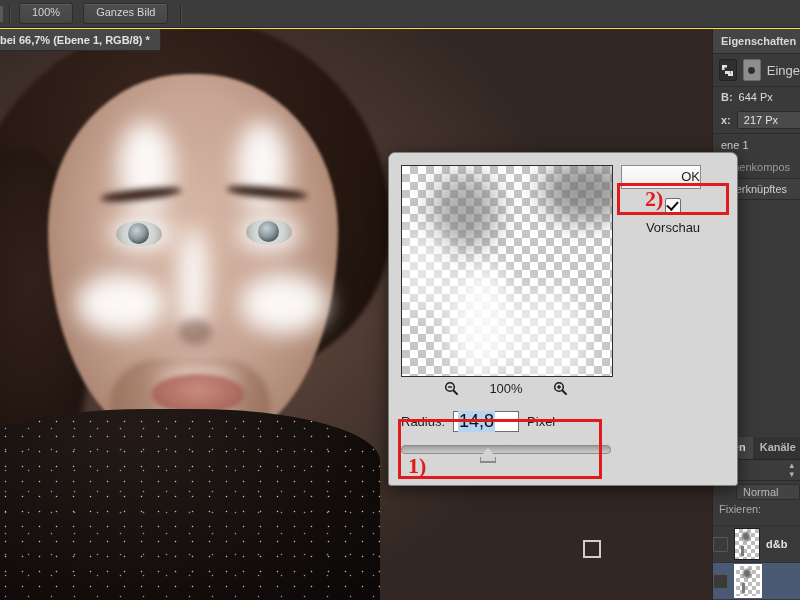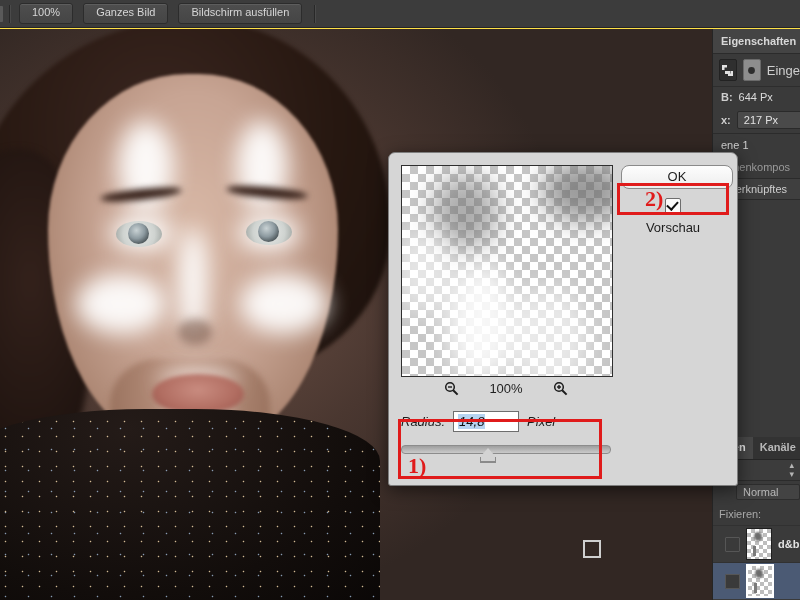--- a/index.html
+++ b/index.html
@@ -314,40 +314,40 @@
     background: #434343;
     border: 1px solid #2d2d2d;
     border-radius: 2px;
     padding: 1px 6px;
     width: 68px;
     box-sizing: border-box;
     margin-left: 15px;
   }
   .lock-row {
     height: 22px;
-    display: flex; align-items: center;
+    display: flex; align-items: flex-start;
     padding-left: 6px;
     gap: 21px;
     color: #a8a8a8;
     font-size: 11px;
     white-space: nowrap;
   }
   .checker-mini {
     width: 12px; height: 12px;
     background-image:
       linear-gradient(45deg, #8f8f8f 25%, transparent 25%, transparent 75%, #8f8f8f 75%),
       linear-gradient(45deg, #8f8f8f 25%, #cfcfcf 25%, #cfcfcf 75%, #8f8f8f 75%);
     background-size: 6px 6px;
     background-position: 0 0, 3px 3px;
   }
   .brush-glyph { color: #b0b0b0; font-size: 12px; }
   .layer-row {
     display: flex; align-items: center;
     height: 36px;
-    padding-left: 12px;
+    padding-left: 0;
     gap: 6px;
     border-top: 1px solid #313131;
   }
   .layer-row.selected { background: #4b5a74; }
   .eye-box {
     width: 13px; height: 13px;
     border: 1px solid #565656;
     background: #3a3a3a;
     border-radius: 1px;
   }
@@ -428,28 +428,28 @@
     width: 210px;
     display: flex; align-items: center; justify-content: center;
     gap: 30px;
   }
   .zoom-pct { color: #1f1f1f; font-size: 13px; }
   .mag { width: 15px; height: 15px; }
 
   .btn-col { position: absolute; left: 232px; top: 12px; width: 104px; }
   .dlg-btn {
     display: block;
-    width: 112px; height: 24px;
+    width: 80px; height: 24px;
     background: linear-gradient(#fdfdfd, #ededed);
     border: 1px solid #8a8a8a;
-    border-radius: 8px;
+    border-radius: 0;
     color: #1c1c1c;
     font-size: 13px;
     line-height: 22px;
-    text-align: center;
+    text-align: right;
     box-sizing: border-box;
     margin-bottom: 9px;
   }
   .check-row {
     display: flex; align-items: center;
     gap: 6px;
     margin-top: 2px;
     flex-direction: column;
   }
   .checkbox {
@@ -468,34 +468,34 @@
     border-width: 0 2px 2px 0;
     transform: rotate(42deg);
   }
   .check-label { color: #1c1c1c; font-size: 13px; }
 
   .radius-group {
     position: absolute;
     left: 12px; top: 258px;
     width: 210px;
   }
-  .radius-row { display: flex; align-items: center; gap: 8px; font-style: italic; }
+  .radius-row { display: flex; align-items: center; gap: 8px; }
   .radius-label { color: #1c1c1c; font-size: 13px; }
   .radius-input {
     width: 66px; height: 21px;
     background: #ffffff;
     border: 1px solid #6e6e6e;
     box-sizing: border-box;
     display: flex; align-items: center;
     padding-left: 4px;
   }
   .radius-val {
     background: #b6d3f0;
     color: #101010;
-    font-size: 13px;
+    font-size: 18px;
     padding: 0 1px;
   }
   .pixel-label { color: #1c1c1c; font-size: 13px; }
   .slider-track {
     position: relative;
     margin-top: 13px;
     height: 7px;
     background: linear-gradient(#9e9e9e, #cacaca);
     border: 1px solid #8c8c8c;
     border-radius: 4px;
@@ -545,21 +545,20 @@
 </head>
 <body>
 
 <div id="app">
 
   <div class="options-bar">
     <div class="opt-edge"></div>
     <div class="opt-divider"></div>
     <div class="opt-btn">100%</div>
     <div class="opt-btn">Ganzes Bild</div>
-    <div class="opt-btn">Bildschirm ausfüllen</div>
     <div class="opt-tail"></div>
   </div>
 
   <div class="canvas-area">
     <div class="photo">
       <div class="hair"></div>
       <div class="hair2"></div>
       <div class="face"></div>
       <div class="neck"></div>
 
@@ -581,20 +580,21 @@
       <div class="iris r"></div>
       <div class="nose-sh"></div>
       <div class="lips"></div>
 
       <div class="garment"></div>
       <div class="garment-spark"></div>
     </div>
     <div class="handle-square"></div>
   </div>
 
+  <div class="doc-tab">bei 66,7% (Ebene 1, RGB/8) *</div>
 
   <div class="right-panels">
     <div class="panel-header">Eigenschaften</div>
 
     <div class="props-iconrow">
       <div class="icon-btn">
         <svg width="13" height="13" viewBox="0 0 13 13" aria-hidden="true">
           <path d="M1 1h5v2.5H3.5V6H1z" fill="#e2e2e2"></path>
           <path d="M12 12H7V9.5h2.5V7H12z" fill="#e2e2e2"></path>
           <path d="M4 7h5v3H4z" fill="#e2e2e2"></path>

